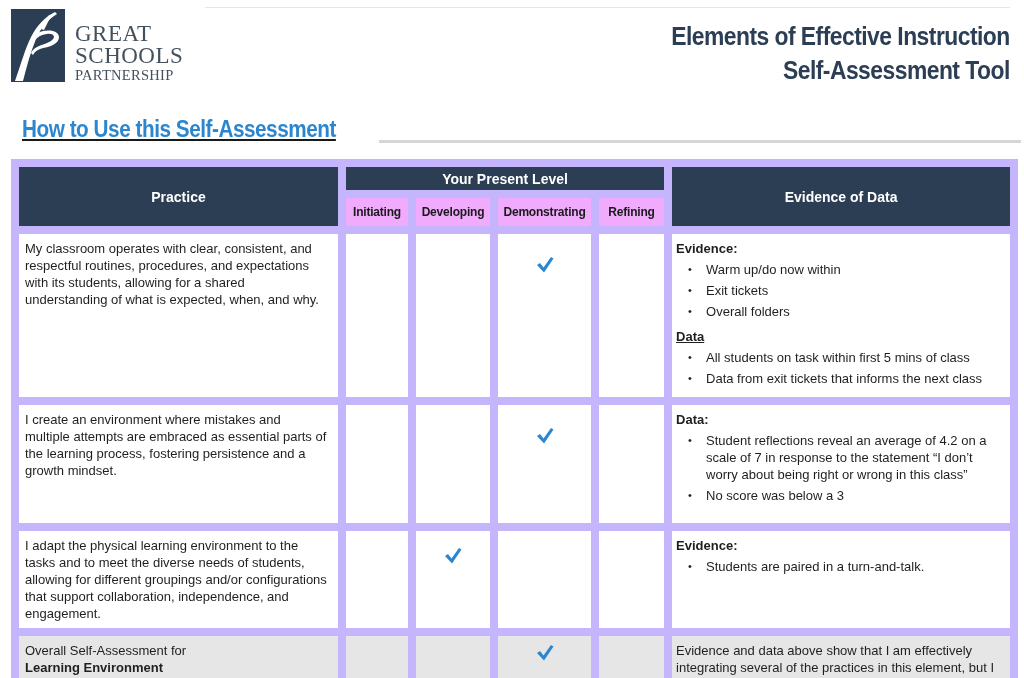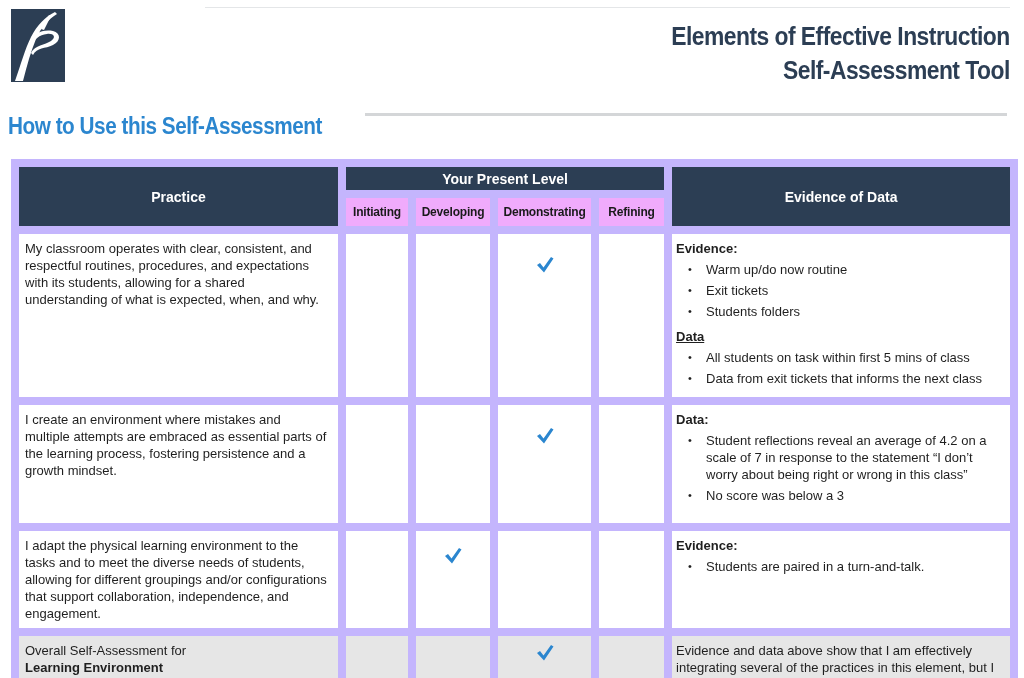--- a/index.html
+++ b/index.html
@@ -20,22 +20,22 @@
     .logo-l2 { font-size: 23px; line-height: 22px; letter-spacing: 0.5px; }
     .logo-l3 { font-size: 14.5px; line-height: 17px; letter-spacing: 0.3px; }
 
     .doc-title {
       position: absolute; right: 14px; top: 19px; text-align: right;
       font-family: "Liberation Sans", sans-serif; font-weight: bold; color: #2c3e54;
       font-size: 26px; line-height: 34px; letter-spacing: -0.6px; transform: scaleX(0.88); transform-origin: right top;
     }
 
     .section-head {
-      position: absolute; left: 8px; top: 113px; width: 999px; height: 30px;
-      display: flex; align-items: flex-start;
+      position: absolute; left: 22px; top: 113px; width: 999px; height: 30px;
+      display: flex; align-items: flex-end; text-decoration: underline;
     }
     .section-title {
       font-weight: bold; color: #2b86cf; font-size: 23px; letter-spacing: -0.5px;
       transform: scaleX(0.9); transform-origin: left center; white-space: nowrap; margin-right: -30px;
     }
     .section-rule { flex: 1; height: 3px; background: #d4d6d8; margin-left: 38px; }
 
     table.grid {
       position: absolute; left: 11px; top: 159px; width: 999px;
       border-collapse: collapse; table-layout: fixed; font-size: 13px;
@@ -67,20 +67,25 @@
 
 <div class="top-rule"></div>
 
 <div class="logo">
   <div class="logo-mark">
     <svg width="54" height="73" viewBox="0 0 54 73">
       <path d="M4 72 C10 55 14 40 20 28 C26 16 34 8 44 3 L46 5 C38 10 30 18 25 30 C20 42 16 56 12 72 Z" fill="#ffffff"></path>
       <path d="M18 34 C22 24 32 20 42 22 C50 24 50 32 42 36 C34 40 26 38 22 46 L20 44 C24 36 34 36 40 32 C46 28 42 24 36 25 C28 26 24 30 20 36 Z" fill="#ffffff"></path>
       <path d="M30 20 L38 6 L40 7 L33 21 Z" fill="#ffffff"></path>
     </svg>
+  </div>
+  <div class="logo-text">
+    <div class="logo-l1">GREAT</div>
+    <div class="logo-l2">SCHOOLS</div>
+    <div class="logo-l3">PARTNERSHIP</div>
   </div>
 </div>
 
 <div class="doc-title">
   <div>Elements of Effective Instruction</div>
   <div>Self-Assessment Tool</div>
 </div>
 
 <div class="section-head">
   <span class="section-title">How to Use this Self-Assessment</span>
@@ -117,23 +122,23 @@
       <td class="check-cell"></td>
       <td class="check-cell">
         <svg class="check" viewBox="0 0 18 18">
             <path d="M1 9 L4 7 L7.5 11.5 L15 1 L17.5 2.5 L8 16.5 Z" fill="#2b86cf"></path>
           </svg>
       </td>
       <td class="check-cell"></td>
       <td class="evidence">
         <span class="ev-label">Evidence:</span>
         <ul class="bullets">
-          <li>Warm up/do now routine</li>
+          <li>Warm up/do now within</li>
           <li>Exit tickets</li>
-          <li>Students folders</li>
+          <li>Overall folders</li>
         </ul>
         <span class="ev-label gap">Data</span>
         <ul class="bullets">
           <li>All students on task within first 5 mins of class</li>
           <li>Data from exit tickets that informs the next class</li>
         </ul>
       </td>
     </tr>
 
     <tr style="height:126px">

